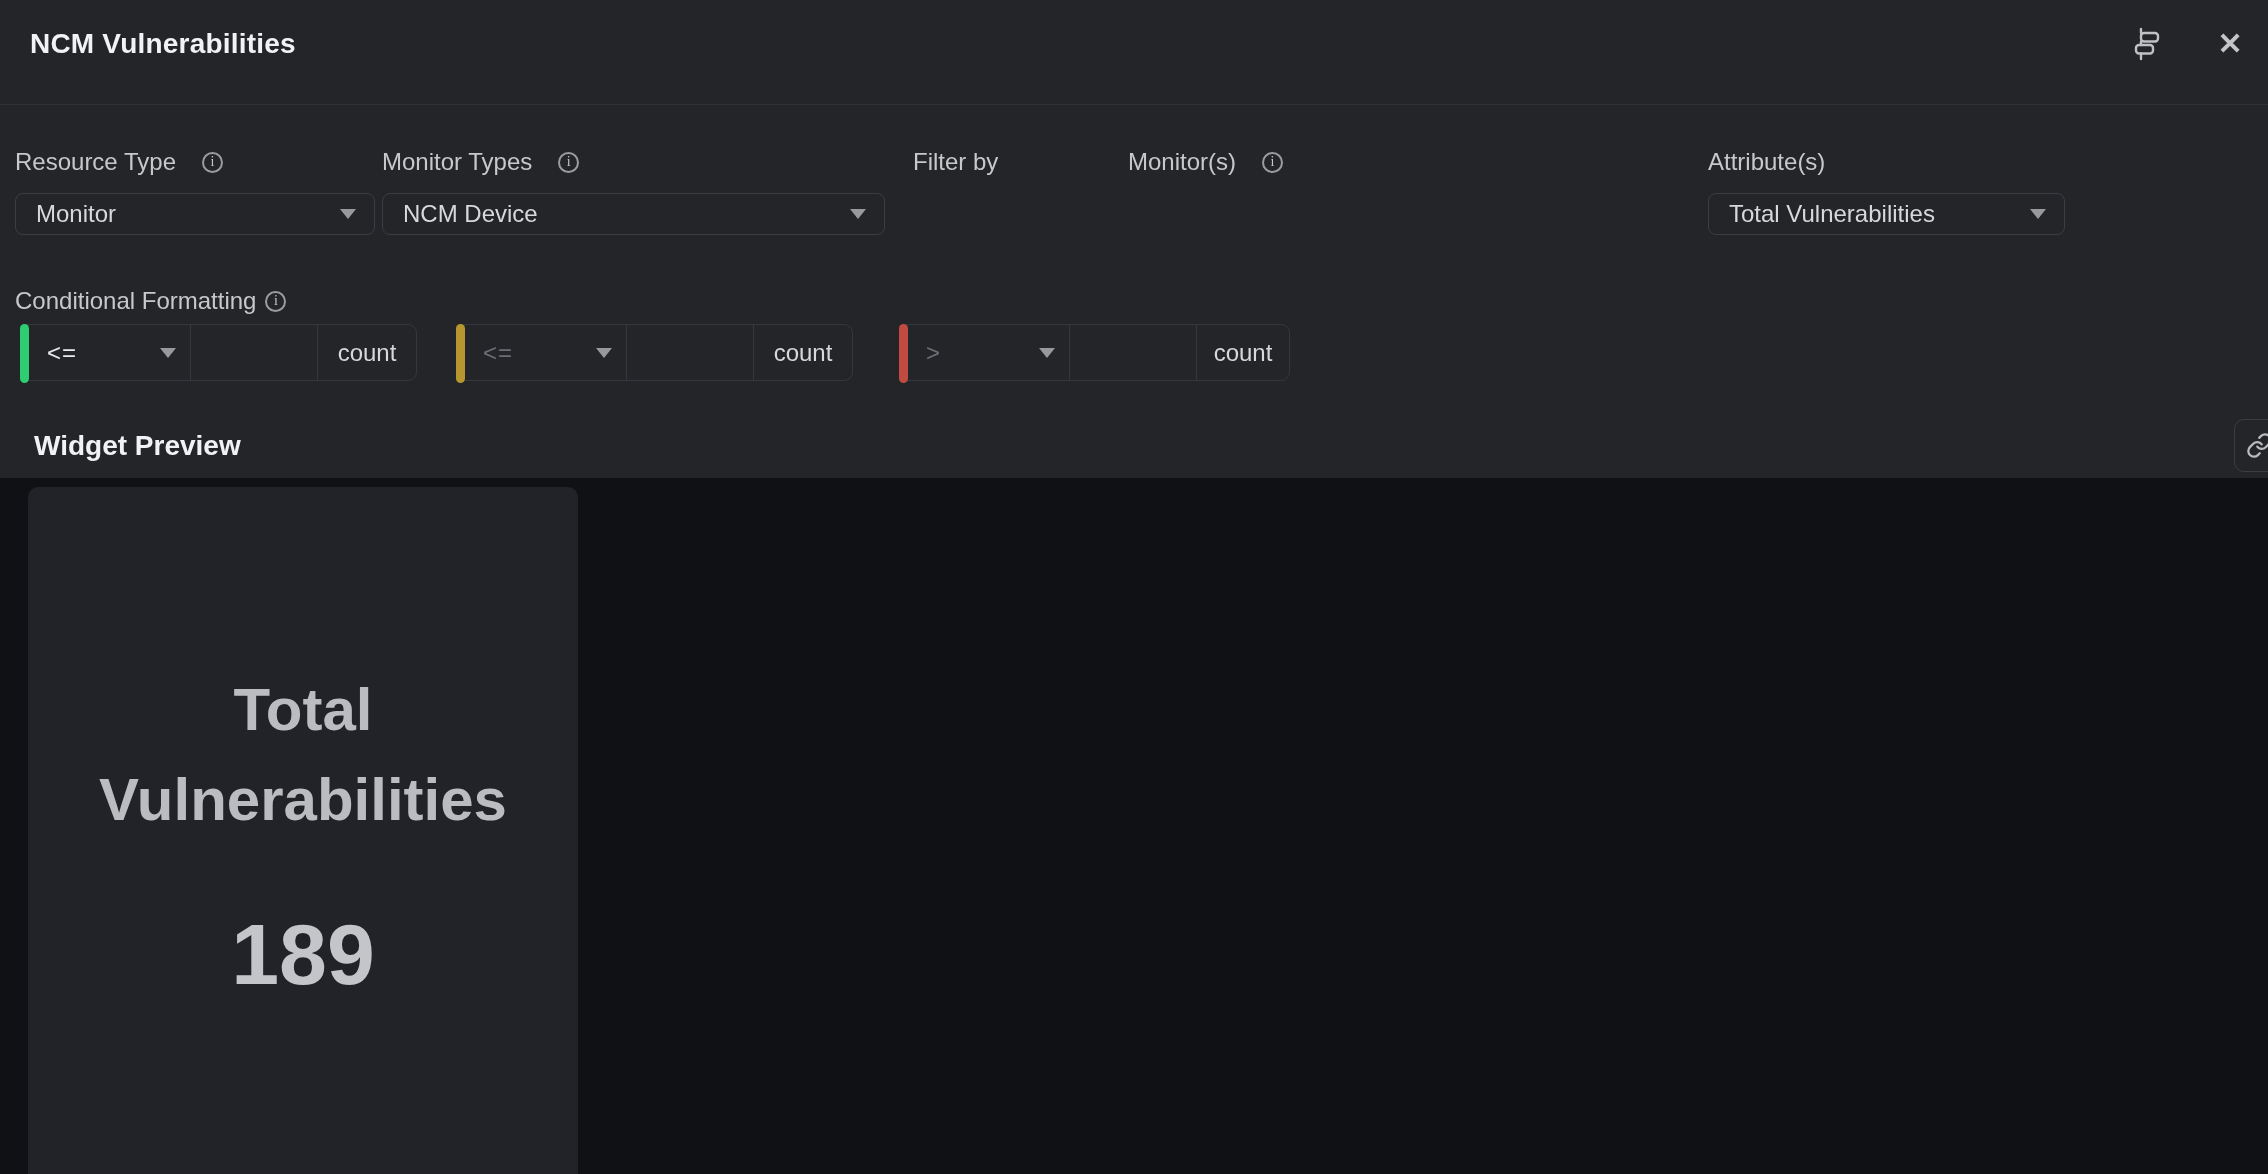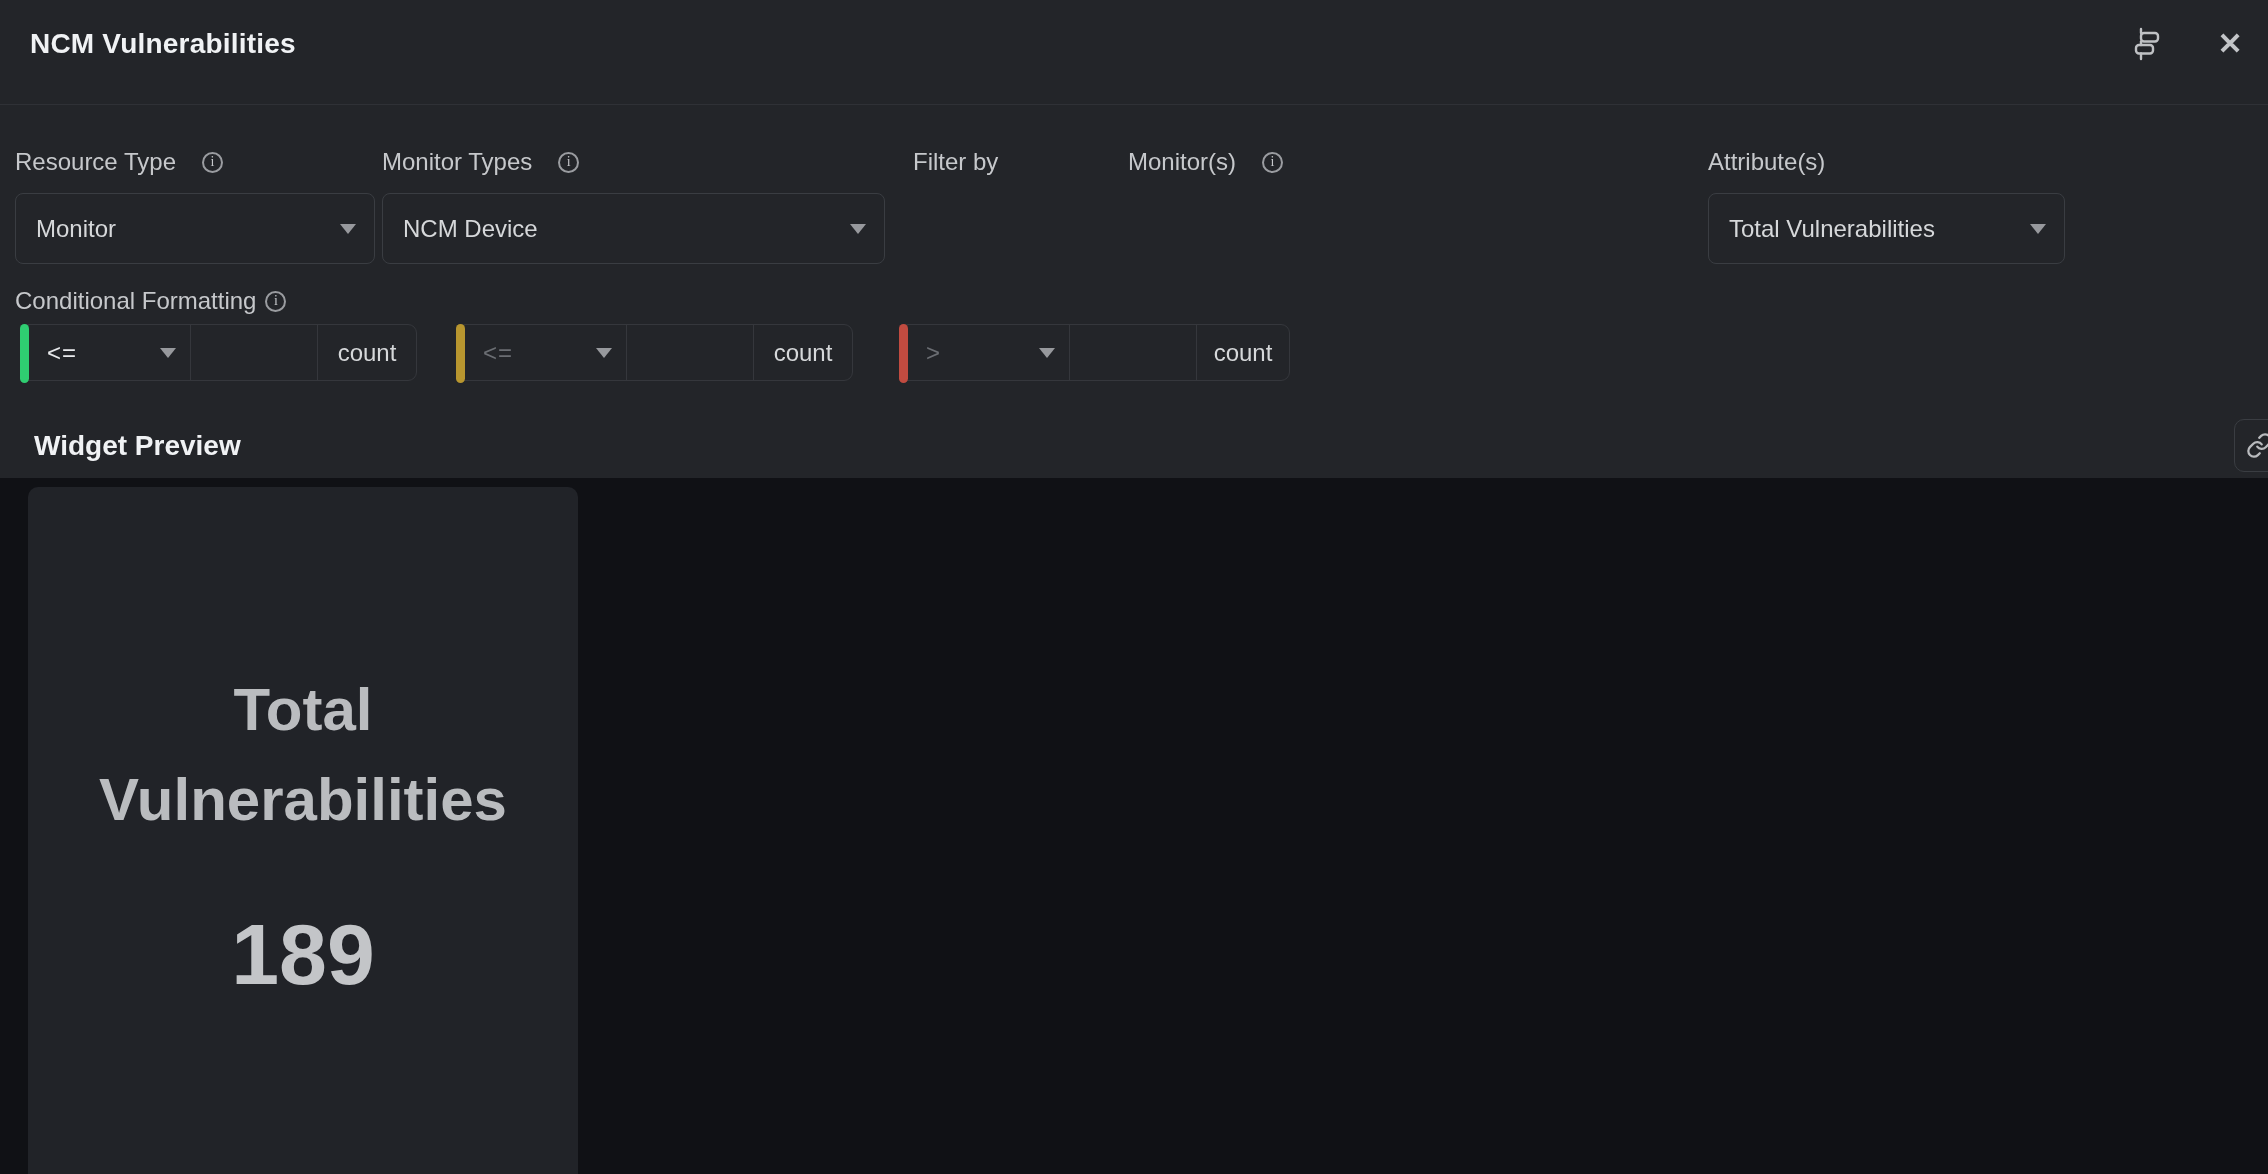--- a/index.html
+++ b/index.html
@@ -20,21 +20,21 @@
   .close-glyph { font-size:30px; font-weight:bold; color:#c3c5c8; line-height:1; }
 
   
   .field { position:absolute; top:148px; }
   .field-label { display:flex; align-items:center; gap:26px; height:28px; margin-bottom:17px;
                  font-size:24px; color:#c6c8cb; }
   .info-icon { display:inline-flex; align-items:center; justify-content:center;
                width:21px; height:21px; border:2px solid #9a9ca0; border-radius:50%;
                font-size:14px; color:#c6c8cb; font-family:"Liberation Serif", serif; }
 
-  .select { position:relative; height:71px; border:1px solid #3a3d42; border-radius:8px;
+  .select { position:relative; height:42px; border:1px solid #3a3d42; border-radius:8px;
             display:flex; align-items:center; cursor:pointer; background:transparent;text-align:right; }
   .select-value { padding-left:20px; font-size:24px; color:#d6d8da; white-space:nowrap; }
   .chevron { position:absolute; right:18px; top:50%; margin-top:-5px;
              width:0; height:0; border-left:8px solid transparent; border-right:8px solid transparent;
              border-top:10px solid #97999d; }
 
   .f-resource   { left:15px;   } .f-resource  .select { width:360px; }
   .f-montypes   { left:382px;  } .f-montypes  .select { width:503px; }
   .f-filterby   { left:913px;  }
   .f-monitors   { left:1128px; } .f-monitors  .select { width:501px; }

